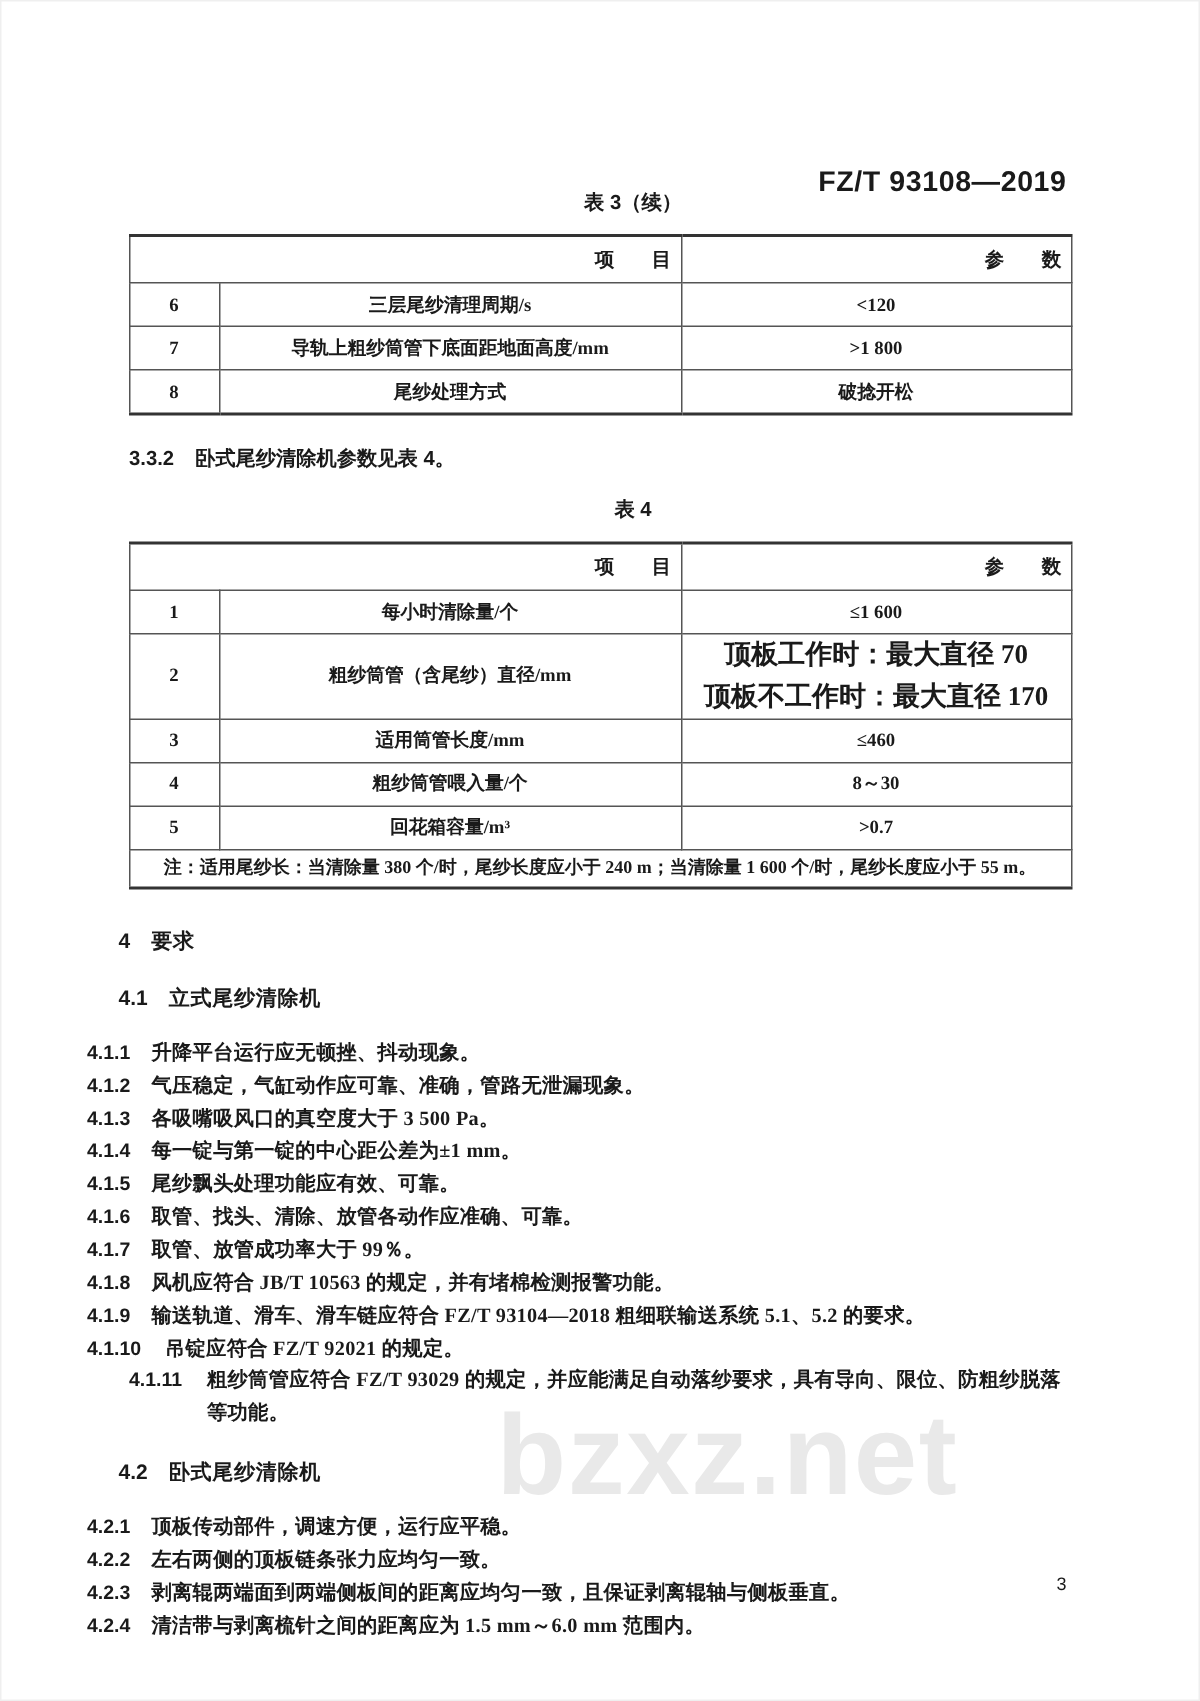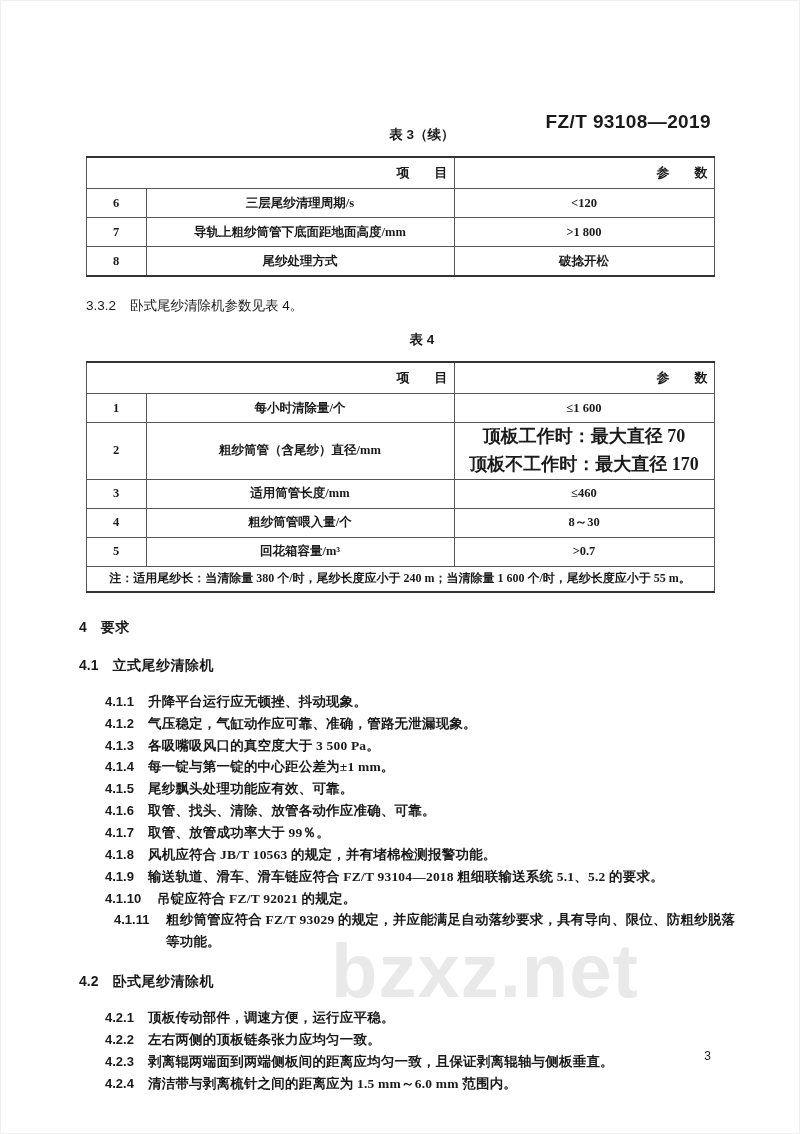--- a/index.html
+++ b/index.html
@@ -97,21 +97,21 @@
     text-align: left;
     padding: 5px 10px 5px 28px;
     font-size: 12px;
     font-weight: bold;
     height: 24px;
   }
 
   
   .clause-num-line {
     font-family: "Liberation Sans", sans-serif;
-    font-weight: normal;
+    font-weight: bold;
     font-size: 13.5px;
     margin: 0;
     padding-left: 85px;
   }
   .clause-num-line .num { display: inline-block; }
   .clause-num-line .txt { margin-left: 14px; }
 
   .sec-head {
     font-family: "Liberation Sans", sans-serif;
     font-weight: bold;
@@ -119,39 +119,39 @@
     padding-left: 78px;
     margin: 0;
   }
   .sec-head .num { display: inline-block; min-width: 0; }
   .sec-head .txt { margin-left: 14px; letter-spacing: 0.5px; }
 
   .item-line {
     font-size: 13.5px;
     font-weight: bold;
     font-family: "Liberation Serif", serif;
-    padding-left: 104px;
+    padding-left: 57px;
     margin: 0;
     line-height: 1.62;
     white-space: nowrap;
   }
   .item-line .num {
     display: inline-block;
     width: 43px;
     font-family: "Liberation Sans", sans-serif;
     font-size: 13px;
   }
   .item-line .num.wide { width: 52px; }
   .item-line .txt { letter-spacing: 0.2px; }
 
   .item-wrap {
     font-size: 13.5px;
     font-weight: bold;
     font-family: "Liberation Serif", serif;
-    padding-left: 113px;
+    padding-left: 85px;
     margin: 0;
     line-height: 1.62;
   }
   .item-wrap .num {
     display: inline-block;
     width: 52px;
     font-family: "Liberation Sans", sans-serif;
     font-size: 13px;
     vertical-align: top;
   }

